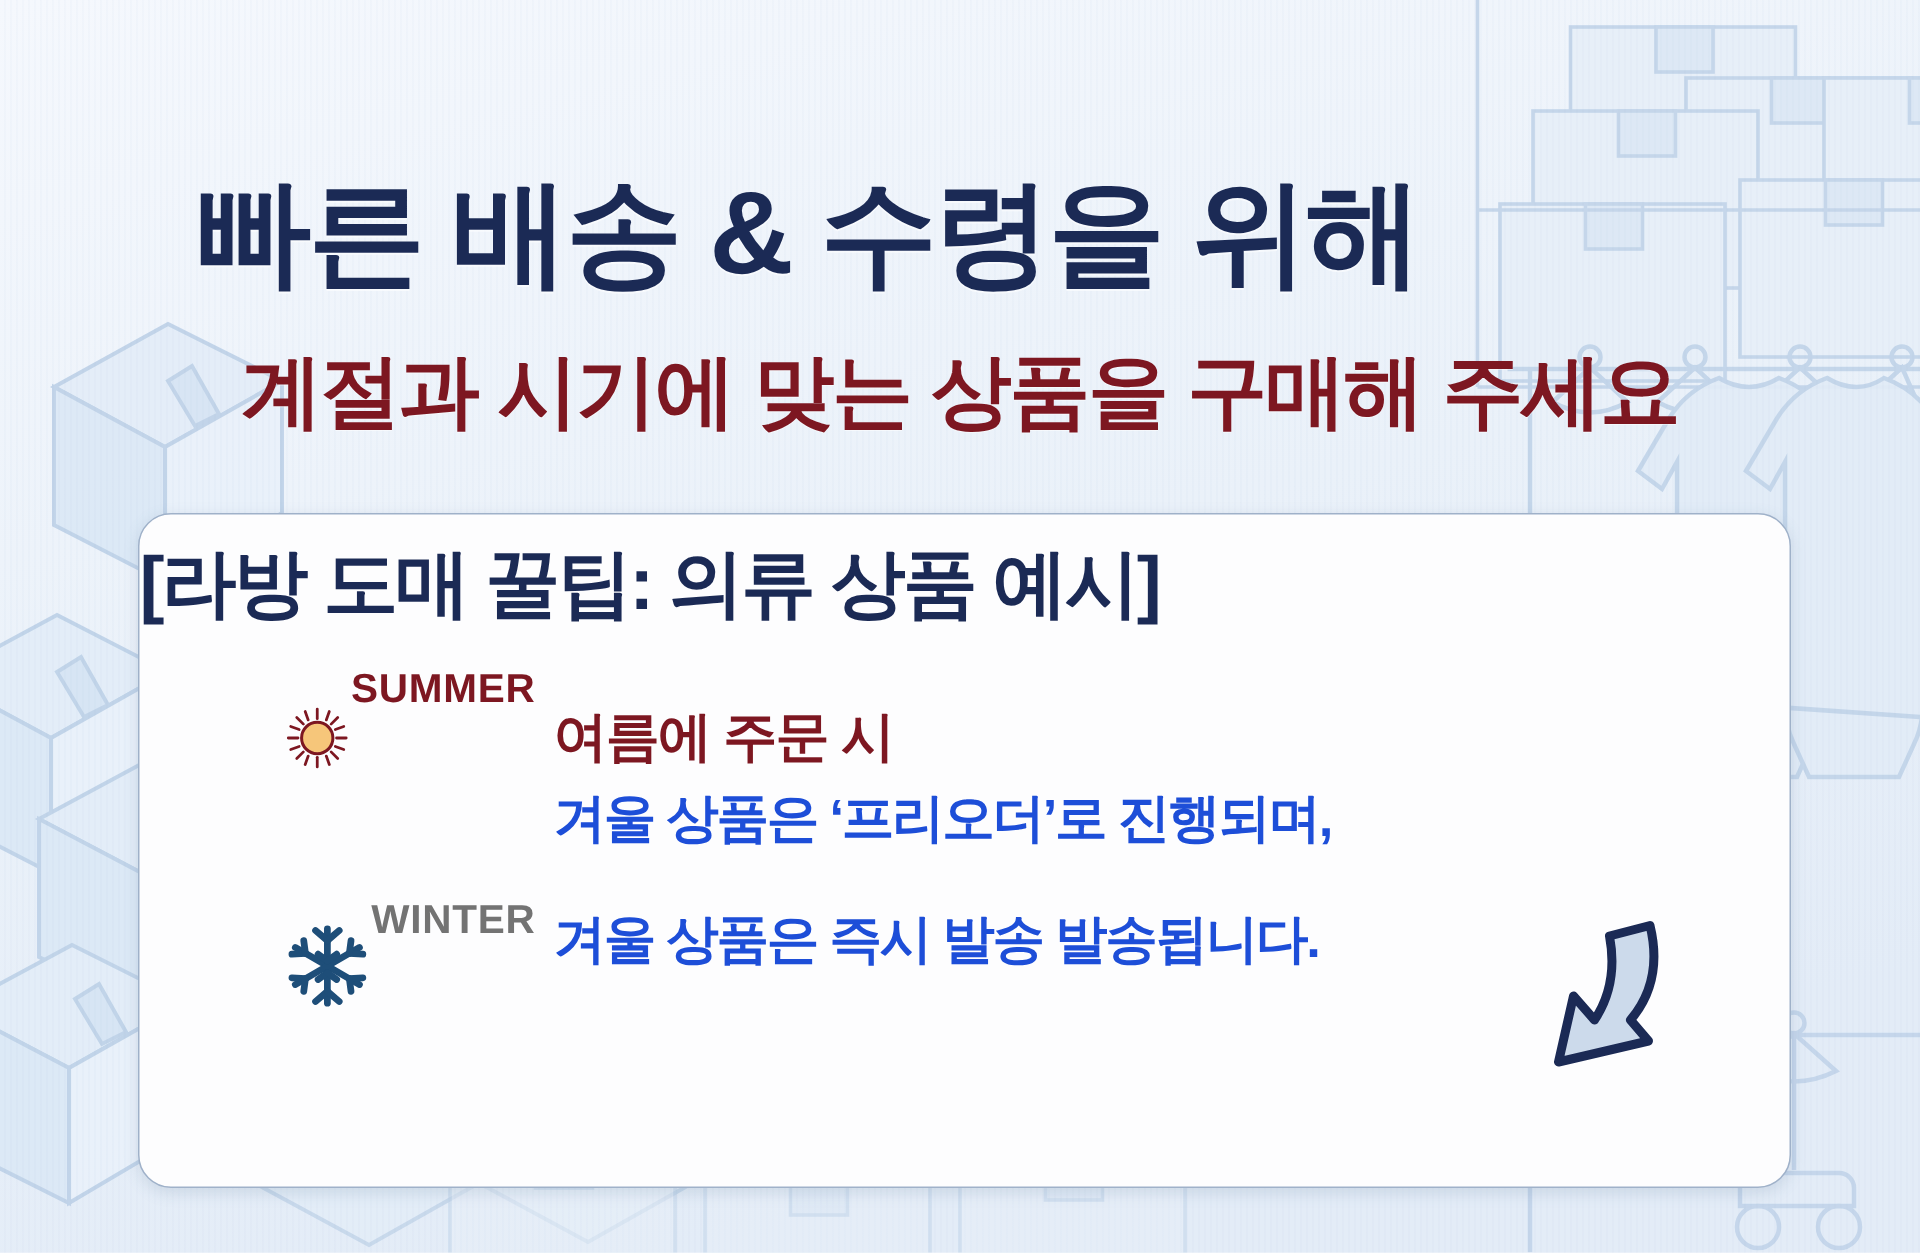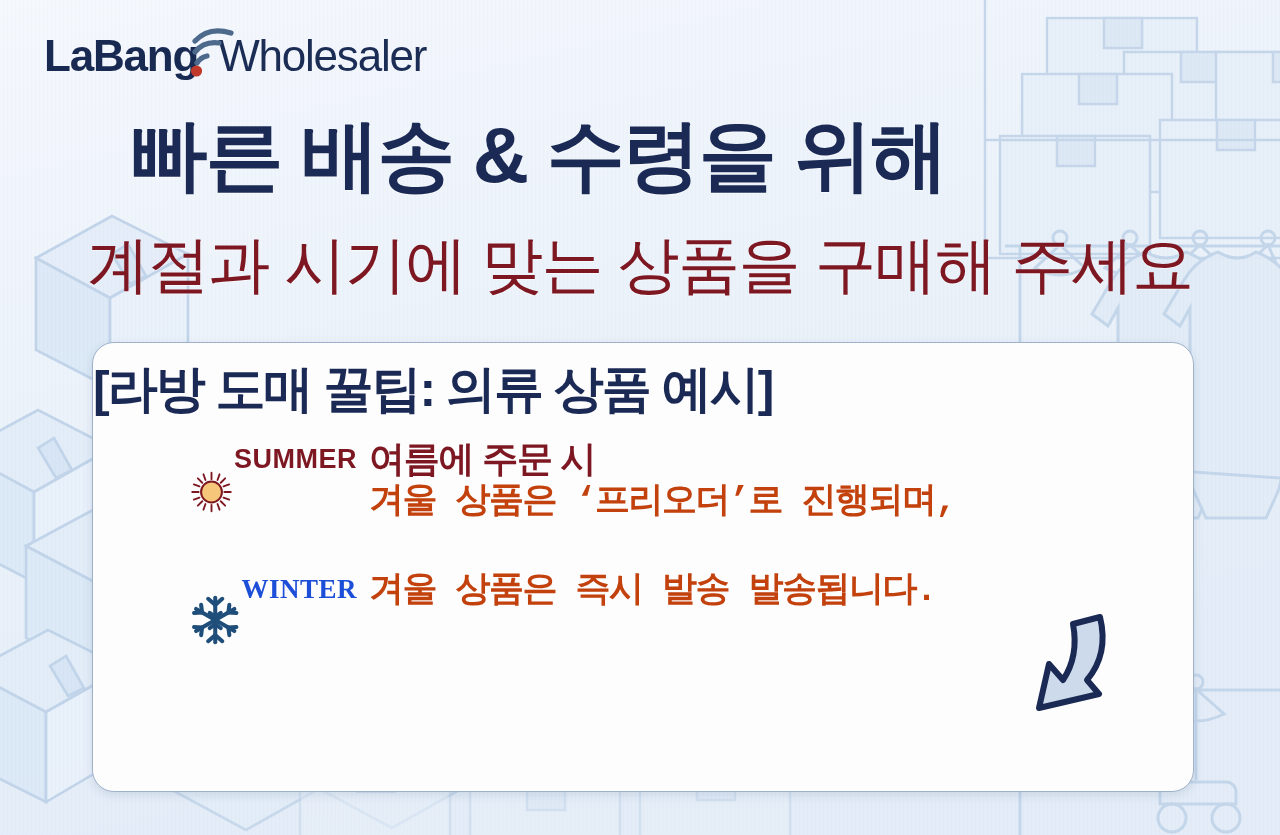--- a/index.html
+++ b/index.html
@@ -63,22 +63,22 @@
     text-align:center;
     font-size:78px; line-height:1.0;
     font-weight:bold; color:#1b2a55;
     letter-spacing:-2px;
     text-shadow:0 1px 0 rgba(255,255,255,0.55);
     z-index:5;
   }
   #subheadline{
     position:absolute; left:0; top:234px; width:1280px;
     text-align:center;
-    font-size:62px; line-height:1.0;
-    font-weight:normal; color:#7d1721;
+    font-size:54px; line-height:1.0;
+    font-weight:bold; color:#7d1721;
     letter-spacing:-1.6px;
     text-shadow:0 1px 0 rgba(255,255,255,0.5);
     z-index:5;
   }
 
   
   #tip-card{
     position:absolute;
     left:92px; top:342px;
     width:1102px; height:450px;
@@ -111,34 +111,34 @@
     display:flex; flex-direction:row;
     padding-top:4px;
   }
   .season-badge .label{
     font-weight:bold;
     font-size:27px;
     letter-spacing:0.5px;
     margin-top:4px;
   }
   #summer-label{ color:#7d1721; }
-  #winter-label{ color:#1d4ed8;font-family:Liberation Serif, serif; }
+  #winter-label{ color:#737373; }
 
   .season-text{ flex:1 1 auto; padding-left:12px; padding-top:2px; }
   .season-head{
     font-size:36px; line-height:1.16;
     font-weight:bold; color:#7d1721;
     letter-spacing:-1.2px;
+    margin-top:32px;
   }
   .season-body{
     font-size:35px; line-height:1.22;
-    font-weight:bold; color:#c2410c;
+    font-weight:bold; color:#1d4ed8;
     letter-spacing:-1.5px;
-    margin-top:2px;
-    font-family:Liberation Mono, monospace;
+    margin-top:14px;
   }
   .season-body div{ white-space:nowrap; }
 
   
   #down-arrow{
     position:absolute;
     left:1005px; top:612px;
     width:120px; height:108px;
     z-index:8;
   }
@@ -235,34 +235,20 @@
 
     <g opacity="0.55">
       <use href="#flatbox" x="300" y="762"></use>
       <use href="#flatbox" x="470" y="780"></use>
       <use href="#flatbox" x="640" y="770"></use>
     </g>
   </svg>
 
   <div id="texture"></div>
 
-  <div id="logo">
-    <div class="wordmark">
-      <span class="lb">LaBang</span>
-      <span class="ws">Wholesaler</span>
-    </div>
-    <svg id="wifi-wrap" viewBox="0 0 60 54" aria-hidden="true">
-      <g fill="none" stroke="#4d6a8c" stroke-width="5.2" stroke-linecap="round">
-        <path d="M11 37 Q15 31 21 30"></path>
-        <path d="M9 26 Q18 15 33 17"></path>
-        <path d="M9 15 Q23 0 45 7"></path>
-      </g>
-      <circle cx="10.5" cy="45" r="5.6" fill="#c0392b"></circle>
-    </svg>
-  </div>
 
   <h1 id="headline">빠른 배송 &amp; 수령을 위해</h1>
   <h2 id="subheadline">계절과 시기에 맞는 상품을 구매해 주세요</h2>
 
   <section id="tip-card">
     <div id="card-title">[라방 도매 꿀팁: 의류 상품 예시]</div>
 
     <div class="season-row" id="summer-row">
       <div class="season-badge">
         <svg width="112" height="104" viewBox="0 0 112 104" aria-hidden="true">

